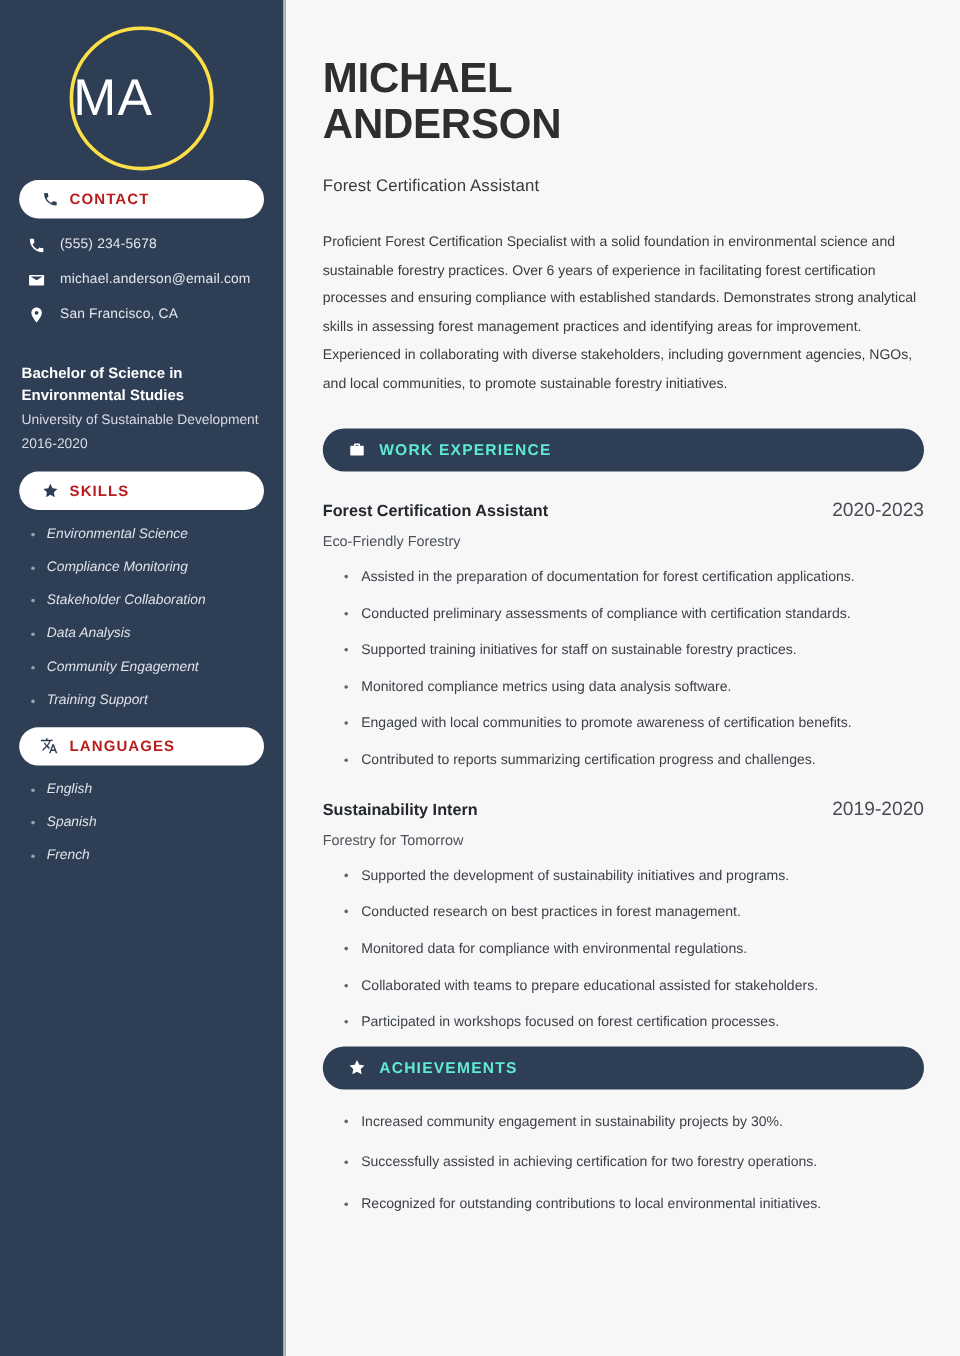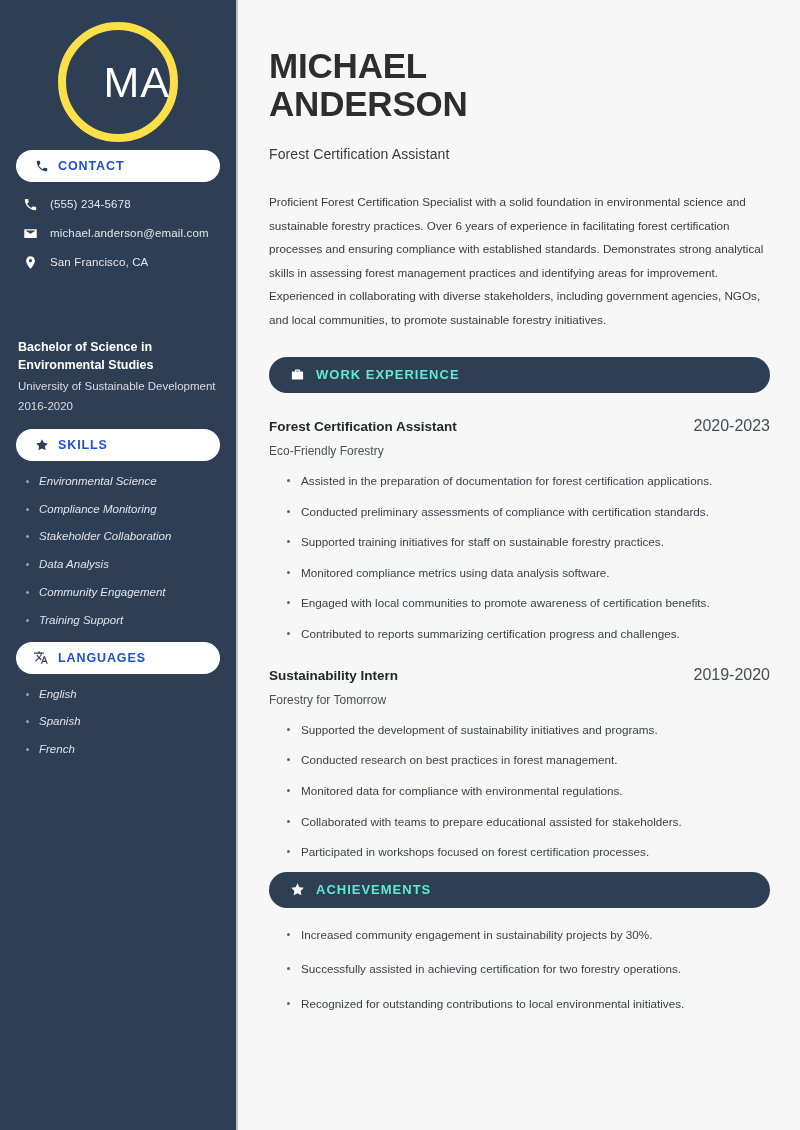--- a/index.html
+++ b/index.html
@@ -35,24 +35,24 @@
   .avatar-wrap {
     display: flex;
     justify-content: center;
     padding-top: 22px;
     padding-bottom: 8px;
   }
   .avatar {
     width: 120px;
     height: 120px;
     border-radius: 50%;
-    border: 8px solid #fde047;
-    display: flex;
-    align-items: center;
-    justify-content: flex-end;
+    border: 3px solid #fde047;
+    display: flex;
+    align-items: center;
+    justify-content: flex-start;
     box-sizing: border-box;
   }
   .avatar-initials {
     color: #ffffff;
     font-size: 43px;
     font-weight: 400;
     letter-spacing: 1px;
     line-height: 1;
   }
 
@@ -70,21 +70,21 @@
     width: 15px;
     height: 15px;
     display: inline-flex;
     align-items: center;
     justify-content: center;
     margin-right: 9px;
     flex: 0 0 auto;
   }
   .pill-icon svg { display: block; }
   .pill-label {
-    color: #1d4ed8;
+    color: #b91c1c;
     font-size: 12.5px;
     font-weight: bold;
     letter-spacing: 0.9px;
   }
 
   .side-block { padding: 0 0 0 0; }
   .contact-list {
     padding: 14px 16px 0 22px;
   }
   .contact-row {
@@ -110,21 +110,20 @@
 
   .edu-body {
     padding: 14px 18px 0 18px;
   }
   .edu-degree {
     color: #ffffff;
     font-size: 12.5px;
     font-weight: bold;
     line-height: 1.45;
     margin-bottom: 4px;
-    margin-top: 36px;
   }
   .edu-school {
     color: #d7dbe2;
     font-size: 11.5px;
     line-height: 1.5;
   }
   .edu-years {
     color: #d7dbe2;
     font-size: 11.5px;
     line-height: 1.5;

